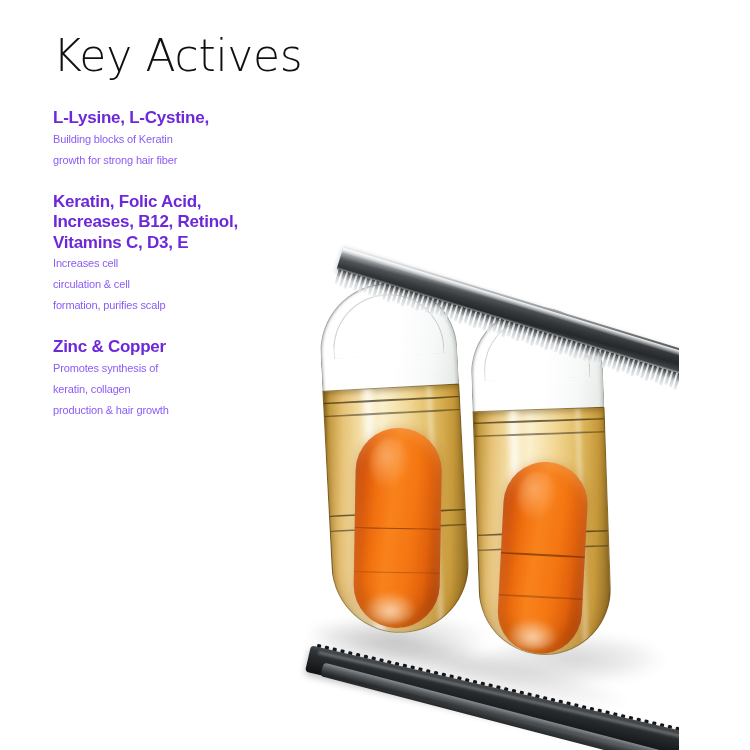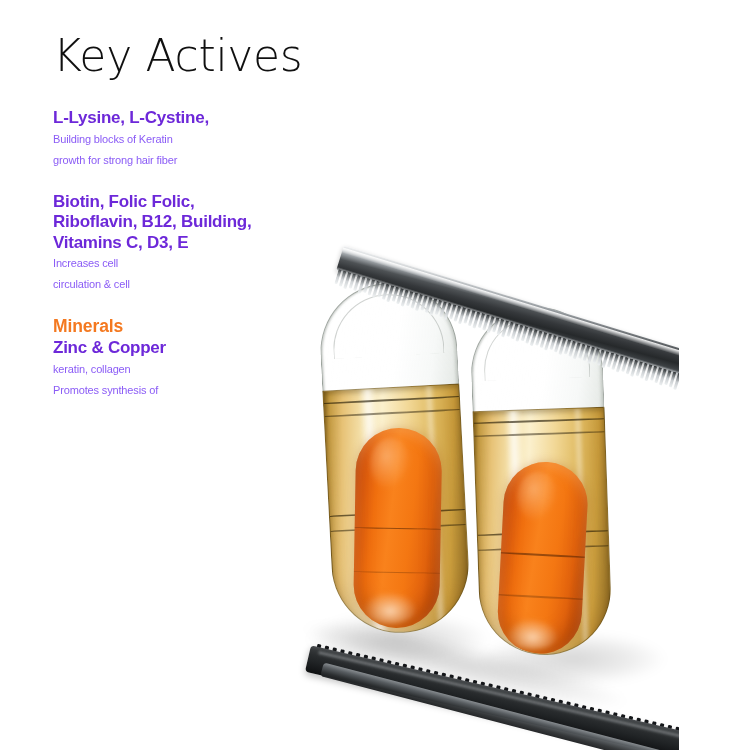--- a/index.html
+++ b/index.html
@@ -286,31 +286,32 @@
 
     <h1 class="page-title">Key Actives</h1>
 
     <div class="sections-wrap">
         <div class="section">
           <div class="sec-sub">L-Lysine, L-Cystine,</div>
           <div class="sec-body">Building blocks of Keratin</div>
           <div class="sec-body">growth for strong hair fiber</div>
         </div>
         <div class="section">
-          <div class="sec-sub">Biotin, Folic Folic,</div>
-          <div class="sec-sub">Riboflavin, B12, Building,</div>
+          <div class="sec-sub">Keratin, Folic Acid,</div>
+          <div class="sec-sub">Increases, B12, Retinol,</div>
           <div class="sec-sub">Vitamins C, D3, E</div>
           <div class="sec-body">Increases cell</div>
           <div class="sec-body">circulation &amp; cell</div>
+          <div class="sec-body">formation, purifies scalp</div>
         </div>
         <div class="section">
-          <div class="sec-head">Minerals</div>
           <div class="sec-sub">Zinc &amp; Copper</div>
+          <div class="sec-body">Promotes synthesis of</div>
           <div class="sec-body">keratin, collagen</div>
-          <div class="sec-body">Promotes synthesis of</div>
+          <div class="sec-body">production &amp; hair growth</div>
         </div>
       </div>
   </div>
 
   <div class="scene">
 
     <div class="shadow-soft" style="left:18px; top:398px; width:180px; height:52px;"></div>
     <div class="shadow-soft" style="left:190px; top:418px; width:185px; height:52px;"></div>
     <div class="shadow-soft" style="left:10px; top:430px; width:330px; height:40px; transform:rotate(13deg);"></div>
 

